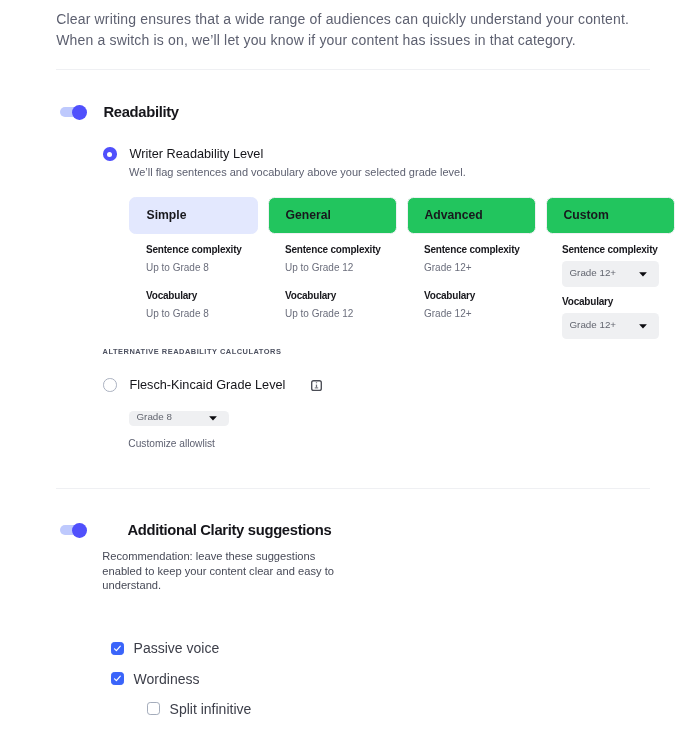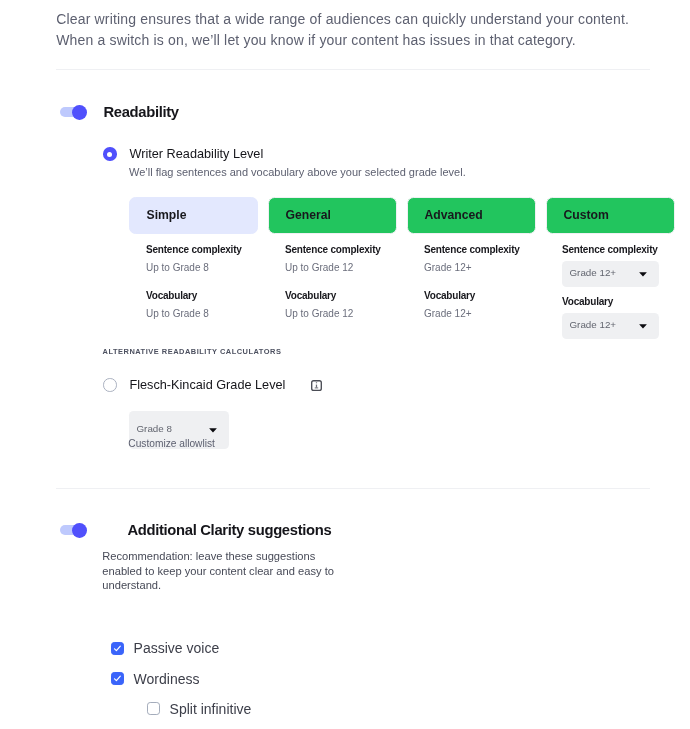--- a/index.html
+++ b/index.html
@@ -45,21 +45,21 @@
   .attr-label{margin-top:10.7px;margin-left:17px;font-size:10px;font-weight:700;color:#18181d;letter-spacing:-0.2px;white-space:nowrap;}
   .attr-label.gap{margin-top:17px;}
   .attr-value{margin-top:7px;margin-left:17px;font-size:10px;color:#6b6e7c;letter-spacing:0;white-space:nowrap;}
   .attr-label.c{margin-top:10.7px;margin-left:16px;}
   .attr-label.c2{margin-top:9px;margin-left:16px;}
 
   
   .select{position:relative;width:96.5px;height:26.5px;border-radius:4.5px;background:#eff0f2;display:flex;align-items:center;box-sizing:border-box;margin-top:5.5px;margin-left:16px;padding-bottom:2.5px;}
   .sel-val{margin-left:7.5px;font-size:9.8px;color:#62656f;letter-spacing:0;}
   .caret{position:absolute;right:11.4px;top:50%;margin-top:-1.8px;line-height:0;}
-  #grade-select{position:absolute;left:129px;top:410.7px;width:99.6px;height:38px;margin:0;}
+  #grade-select{position:absolute;left:129px;top:410.7px;width:99.6px;height:15px;margin:0;}
 
   
   .alt-head{position:absolute;left:102.6px;top:346.7px;font-size:7.45px;font-weight:700;color:#4d5160;letter-spacing:0.069em;}
   .allowlist{position:absolute;left:128.3px;top:438px;font-size:10.2px;color:#5d6070;letter-spacing:0;}
 
   
   .clarity-desc{position:absolute;left:102.3px;top:549px;width:240px;font-size:11.15px;color:#474a57;line-height:14.6px;letter-spacing:0;}
   .cb-list{position:absolute;left:110.9px;top:642px;}
   .cb-row{display:flex;align-items:center;height:12.8px;margin-bottom:17.4px;}
   .cb-row:last-child{margin-bottom:0;padding-left:36px;}

